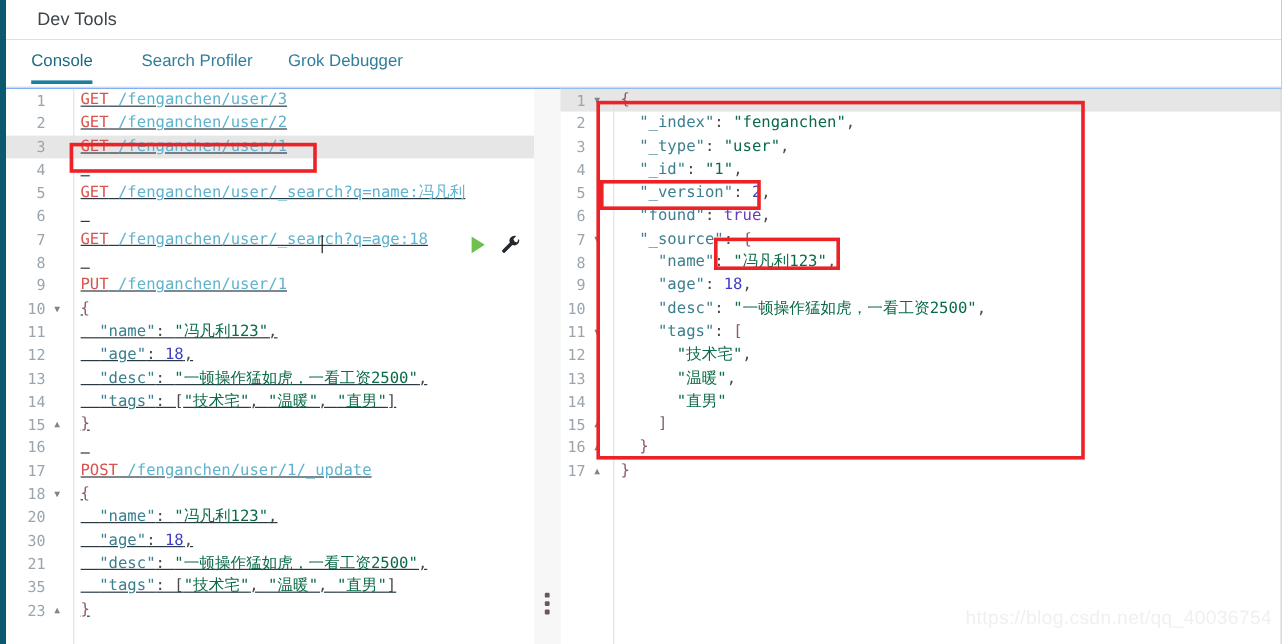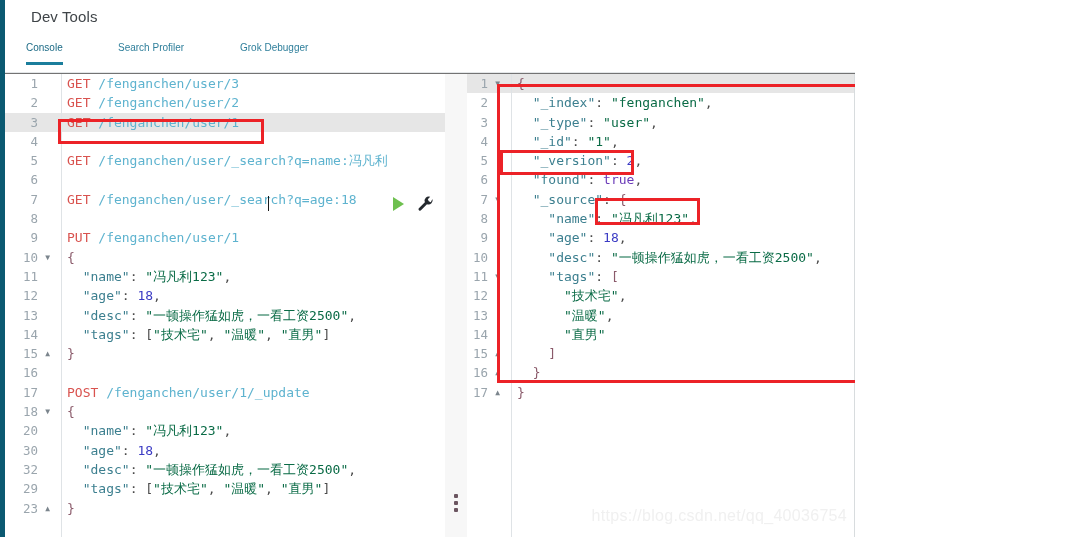--- a/index.html
+++ b/index.html
@@ -3,38 +3,38 @@
 <meta charset="utf-8">
 <title>Dev Tools</title>
 <style>
   html,body{margin:0;padding:0;}
   body{
     width:1068px;height:537px;overflow:hidden;
     background:#ffffff;
     font-family:"Liberation Sans", sans-serif;
     -webkit-font-smoothing:antialiased;
   }
-  #app{position:relative;width:855px;height:537px;background:#737373;overflow:hidden;}
+  #app{position:relative;width:1068px;height:537px;background:#3b82f6;overflow:hidden;}
 
   
   .rail{position:absolute;left:0;top:0;width:5px;height:537px;background:#0b5971;z-index:40;}
 
   
   .header{position:absolute;left:5px;top:0;right:0;height:33px;background:#fff;}
   .app-title{
     position:absolute;left:26px;top:8px;
     font-size:15px;color:#3f4448;letter-spacing:.1px;
   }
 
   
   .tabs{position:absolute;left:5px;top:33px;right:0;height:40px;background:#fff;}
   .tabs-underline{position:absolute;left:5px;top:72px;width:1063px;height:1px;background:#e3e6e8;}
   .tab{
     position:absolute;top:9px;
-    font-size:10px;color:#2f7f9b;cursor:pointer;
+    font-size:14px;color:#2f7f9b;cursor:pointer;
     padding-bottom:11px;
   }
   .tab.active{color:#1b6a85;}
   .tab.active::after{
     content:"";position:absolute;left:0;right:0;bottom:-1px;height:3px;background:#1b7e9c;
   }
   #tab-console{left:21px;}
   #tab-search-profiler{left:113px;}
   #tab-grok-debugger{left:235px;}
 
@@ -72,21 +72,21 @@
   }
   .gutter-sep{position:absolute;top:0;bottom:0;width:1px;background:#dfe3e6;}
   .pane-left .gutter-sep{left:56px;}
   .pane-right .gutter-sep{left:44px;}
 
   .code{
     position:absolute;top:0;right:0;bottom:0;
     white-space:pre;color:#2b3a42;
     overflow:hidden;
   }
-  .pane-left .code{left:62px;}
+  .pane-left .code{left:62px;text-decoration:underline;}
   .pane-right .code{left:50px;}
   .code .row{height:19.3px;line-height:19.3px;}
 
   
   .active-line{
     position:absolute;height:19.3px;background:#e6e6e6;pointer-events:none;
   }
   .active-line.left{left:0;right:0;top:38.6px;}
   .active-line.right{left:0;right:0;top:0;}
 
@@ -172,22 +172,22 @@
             <div class="ln">11</div>
             <div class="ln">12</div>
             <div class="ln">13</div>
             <div class="ln">14</div>
             <div class="ln">15<span class="fold">▲</span></div>
             <div class="ln">16</div>
             <div class="ln">17</div>
             <div class="ln">18<span class="fold">▼</span></div>
             <div class="ln">20</div>
             <div class="ln">30</div>
-            <div class="ln">32</div>
-            <div class="ln">29</div>
+            <div class="ln">21</div>
+            <div class="ln">35</div>
             <div class="ln">23<span class="fold">▲</span></div>
           </div>
         <div class="gutter-sep"></div>
         <div class="code" id="req-code"><div class="row"><span class="k-method">GET</span><span class="k-url"> /fenganchen/user/3</span></div><div class="row"><span class="k-method">GET</span><span class="k-url"> /fenganchen/user/2</span></div><div class="row"><span class="k-method">GET</span><span class="k-url"> /fenganchen/user/1</span></div><div class="row">&nbsp;</div><div class="row"><span class="k-method">GET</span><span class="k-url"> /fenganchen/user/_search?q=name:冯凡利</span></div><div class="row">&nbsp;</div><div class="row"><span class="k-method">GET</span><span class="k-url"> /fenganchen/user/_search?q=age:18</span></div><div class="row">&nbsp;</div><div class="row"><span class="k-method">PUT</span><span class="k-url"> /fenganchen/user/1</span></div><div class="row"><span class="k-punct">{</span></div><div class="row"><span class="k-plain">  </span><span class="k-key">"name"</span><span class="k-plain">: </span><span class="k-str">"冯凡利123"</span><span class="k-plain">,</span></div><div class="row"><span class="k-plain">  </span><span class="k-key">"age"</span><span class="k-plain">: </span><span class="k-num">18</span><span class="k-plain">,</span></div><div class="row"><span class="k-plain">  </span><span class="k-key">"desc"</span><span class="k-plain">: </span><span class="k-str">"一顿操作猛如虎，一看工资2500"</span><span class="k-plain">,</span></div><div class="row"><span class="k-plain">  </span><span class="k-key">"tags"</span><span class="k-plain">: [</span><span class="k-str">"技术宅"</span><span class="k-plain">, </span><span class="k-str">"温暖"</span><span class="k-plain">, </span><span class="k-str">"直男"</span><span class="k-plain">]</span></div><div class="row"><span class="k-punct">}</span></div><div class="row">&nbsp;</div><div class="row"><span class="k-method">POST</span><span class="k-url"> /fenganchen/user/1/_update</span></div><div class="row"><span class="k-punct">{</span></div><div class="row"><span class="k-plain">  </span><span class="k-key">"name"</span><span class="k-plain">: </span><span class="k-str">"冯凡利123"</span><span class="k-plain">,</span></div><div class="row"><span class="k-plain">  </span><span class="k-key">"age"</span><span class="k-plain">: </span><span class="k-num">18</span><span class="k-plain">,</span></div><div class="row"><span class="k-plain">  </span><span class="k-key">"desc"</span><span class="k-plain">: </span><span class="k-str">"一顿操作猛如虎，一看工资2500"</span><span class="k-plain">,</span></div><div class="row"><span class="k-plain">  </span><span class="k-key">"tags"</span><span class="k-plain">: [</span><span class="k-str">"技术宅"</span><span class="k-plain">, </span><span class="k-str">"温暖"</span><span class="k-plain">, </span><span class="k-str">"直男"</span><span class="k-plain">]</span></div><div class="row"><span class="k-punct">}</span></div></div>
         <div class="caret" style="left:263px;top:122px;"></div>
       </div>
 
       <div class="actions">
         <div class="play-icon"></div>
         <div class="wrench-icon">

